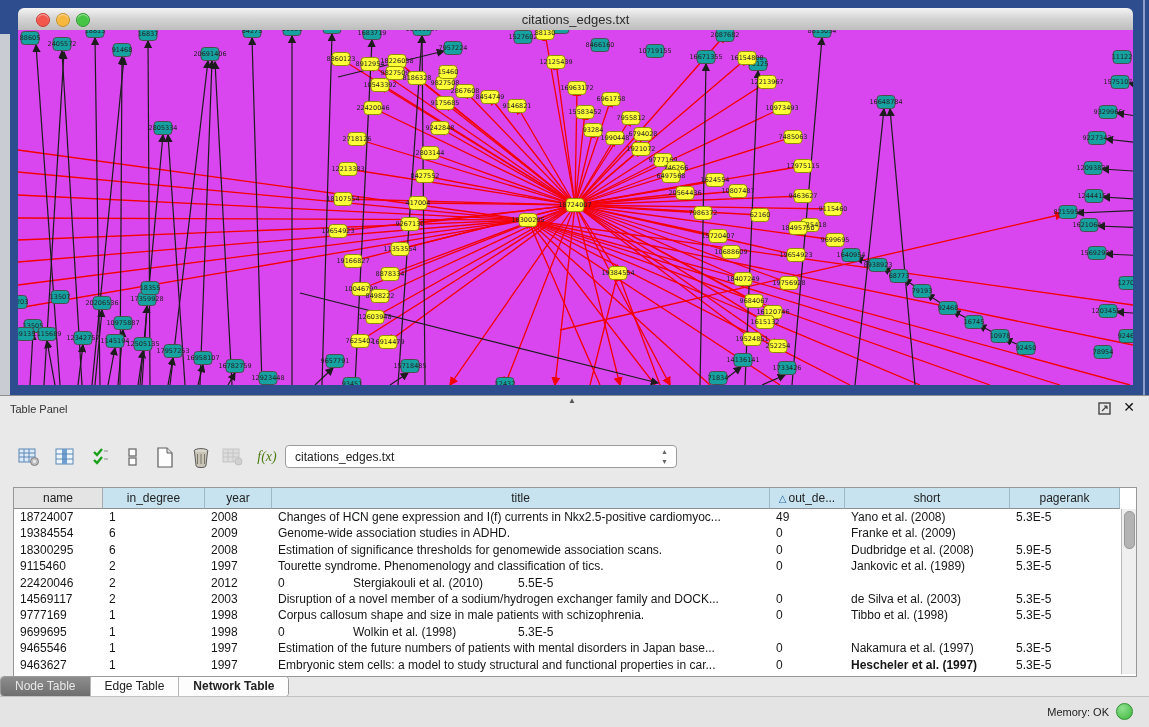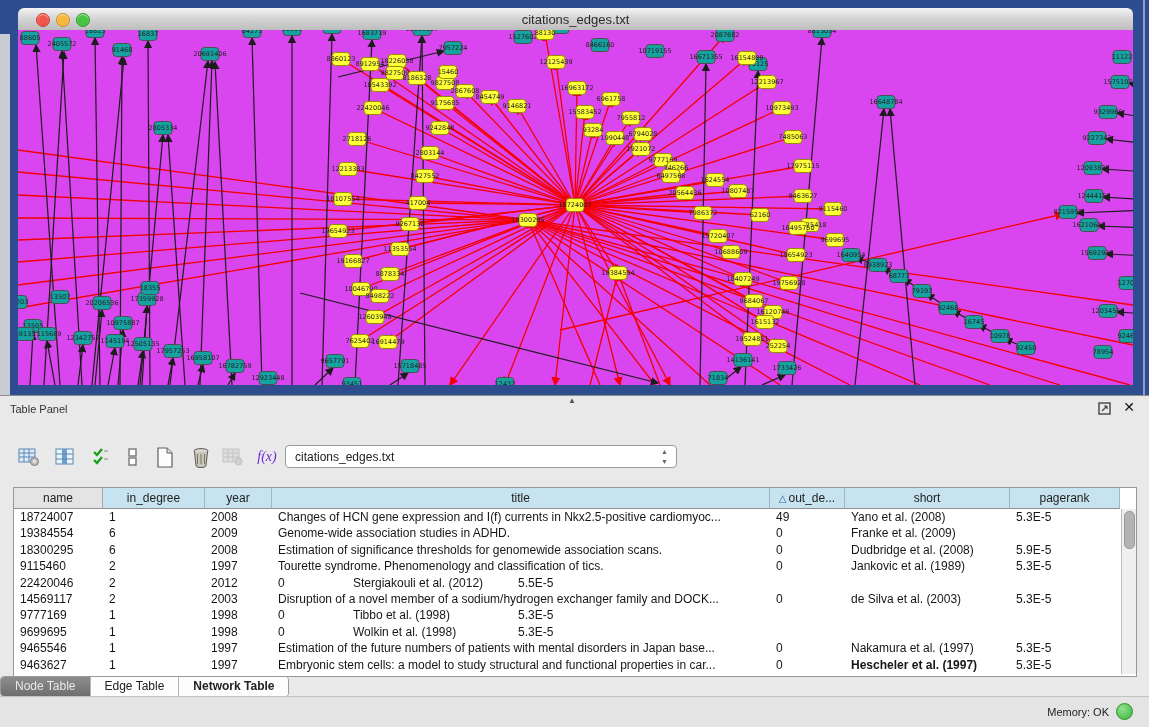--- a/index.html
+++ b/index.html
@@ -845,21 +845,21 @@
           </svg>
         </div>
         <div class="tb-btn" style="left: 218px;">
           <svg class="icon-svg" width="22" height="20" viewBox="0 0 22 20" opacity="0.45">
             <rect x="1" y="2" width="16" height="13" fill="#cfcfcf" stroke="#9a9a9a"></rect>
             <path d="M1 6 h16 M1 10 h16 M6 2 v13 M11 2 v13" stroke="#9a9a9a" fill="none"></path>
             <circle cx="16.5" cy="14.5" r="3.5" fill="#b5b5b5" stroke="#8d8d8d"></circle>
           </svg>
         </div>
         <div class="tb-btn" style="left: 252px;">
-          <span style="font-family:'Liberation Serif',serif;font-style:italic;font-size:14px;color:#6d28d9;">f(x)</span>
+          <span style="font-family:'Liberation Serif',serif;font-style:italic;font-size:14px;color:#4d7c0f;">f(x)</span>
         </div>
       </div>
 
     <div class="tbl-box">
       <div class="tbl-head">
           <div class="th first" style="width: 89px;">name</div>
           <div class="th" style="width: 102px;">in_degree</div>
           <div class="th" style="width: 67px;">year</div>
           <div class="th" style="width: 498px;">title</div>
           <div class="th" style="width: 75px;"><span class="sort-glyph">△</span>out_de...</div>
@@ -901,36 +901,37 @@
             <div class="td" style="width: 498px;">Tourette syndrome. Phenomenology and classification of tics.</div>
             <div class="td" style="width: 75px;">0</div>
             <div class="td" style="width: 165px;">Jankovic et al. (1989)</div>
             <div class="td" style="width: 110px;">5.3E-5</div>
           </div>
           <div class="tr">
             <div class="td" style="width: 89px;">22420046</div>
             <div class="td" style="width: 102px;">2</div>
             <div class="td" style="width: 67px;">2012</div>
             <div class="td" style="width: 75px;">0</div>
-            <div class="td" style="width: 165px;">Stergiakouli et al. (2012)</div>
+            <div class="td" style="width: 165px;">Stergiakouli et al. (2010)</div>
             <div class="td" style="width: 110px;">5.5E-5</div>
           </div>
           <div class="tr">
             <div class="td" style="width: 89px;">14569117</div>
             <div class="td" style="width: 102px;">2</div>
             <div class="td" style="width: 67px;">2003</div>
             <div class="td" style="width: 498px;">Disruption of a novel member of a sodium/hydrogen exchanger family and DOCK...</div>
             <div class="td" style="width: 75px;">0</div>
             <div class="td" style="width: 165px;">de Silva et al. (2003)</div>
             <div class="td" style="width: 110px;">5.3E-5</div>
           </div>
           <div class="tr">
             <div class="td" style="width: 89px;">9777169</div>
             <div class="td" style="width: 102px;">1</div>
             <div class="td" style="width: 67px;">1998</div>
+            <div class="td" style="width: 498px;">Corpus callosum shape and size in male patients with schizophrenia.</div>
             <div class="td" style="width: 75px;">0</div>
             <div class="td" style="width: 165px;">Tibbo et al. (1998)</div>
             <div class="td" style="width: 110px;">5.3E-5</div>
           </div>
           <div class="tr">
             <div class="td" style="width: 89px;">9699695</div>
             <div class="td" style="width: 102px;">1</div>
             <div class="td" style="width: 67px;">1998</div>
             <div class="td" style="width: 75px;">0</div>
             <div class="td" style="width: 165px;">Wolkin et al. (1998)</div>

